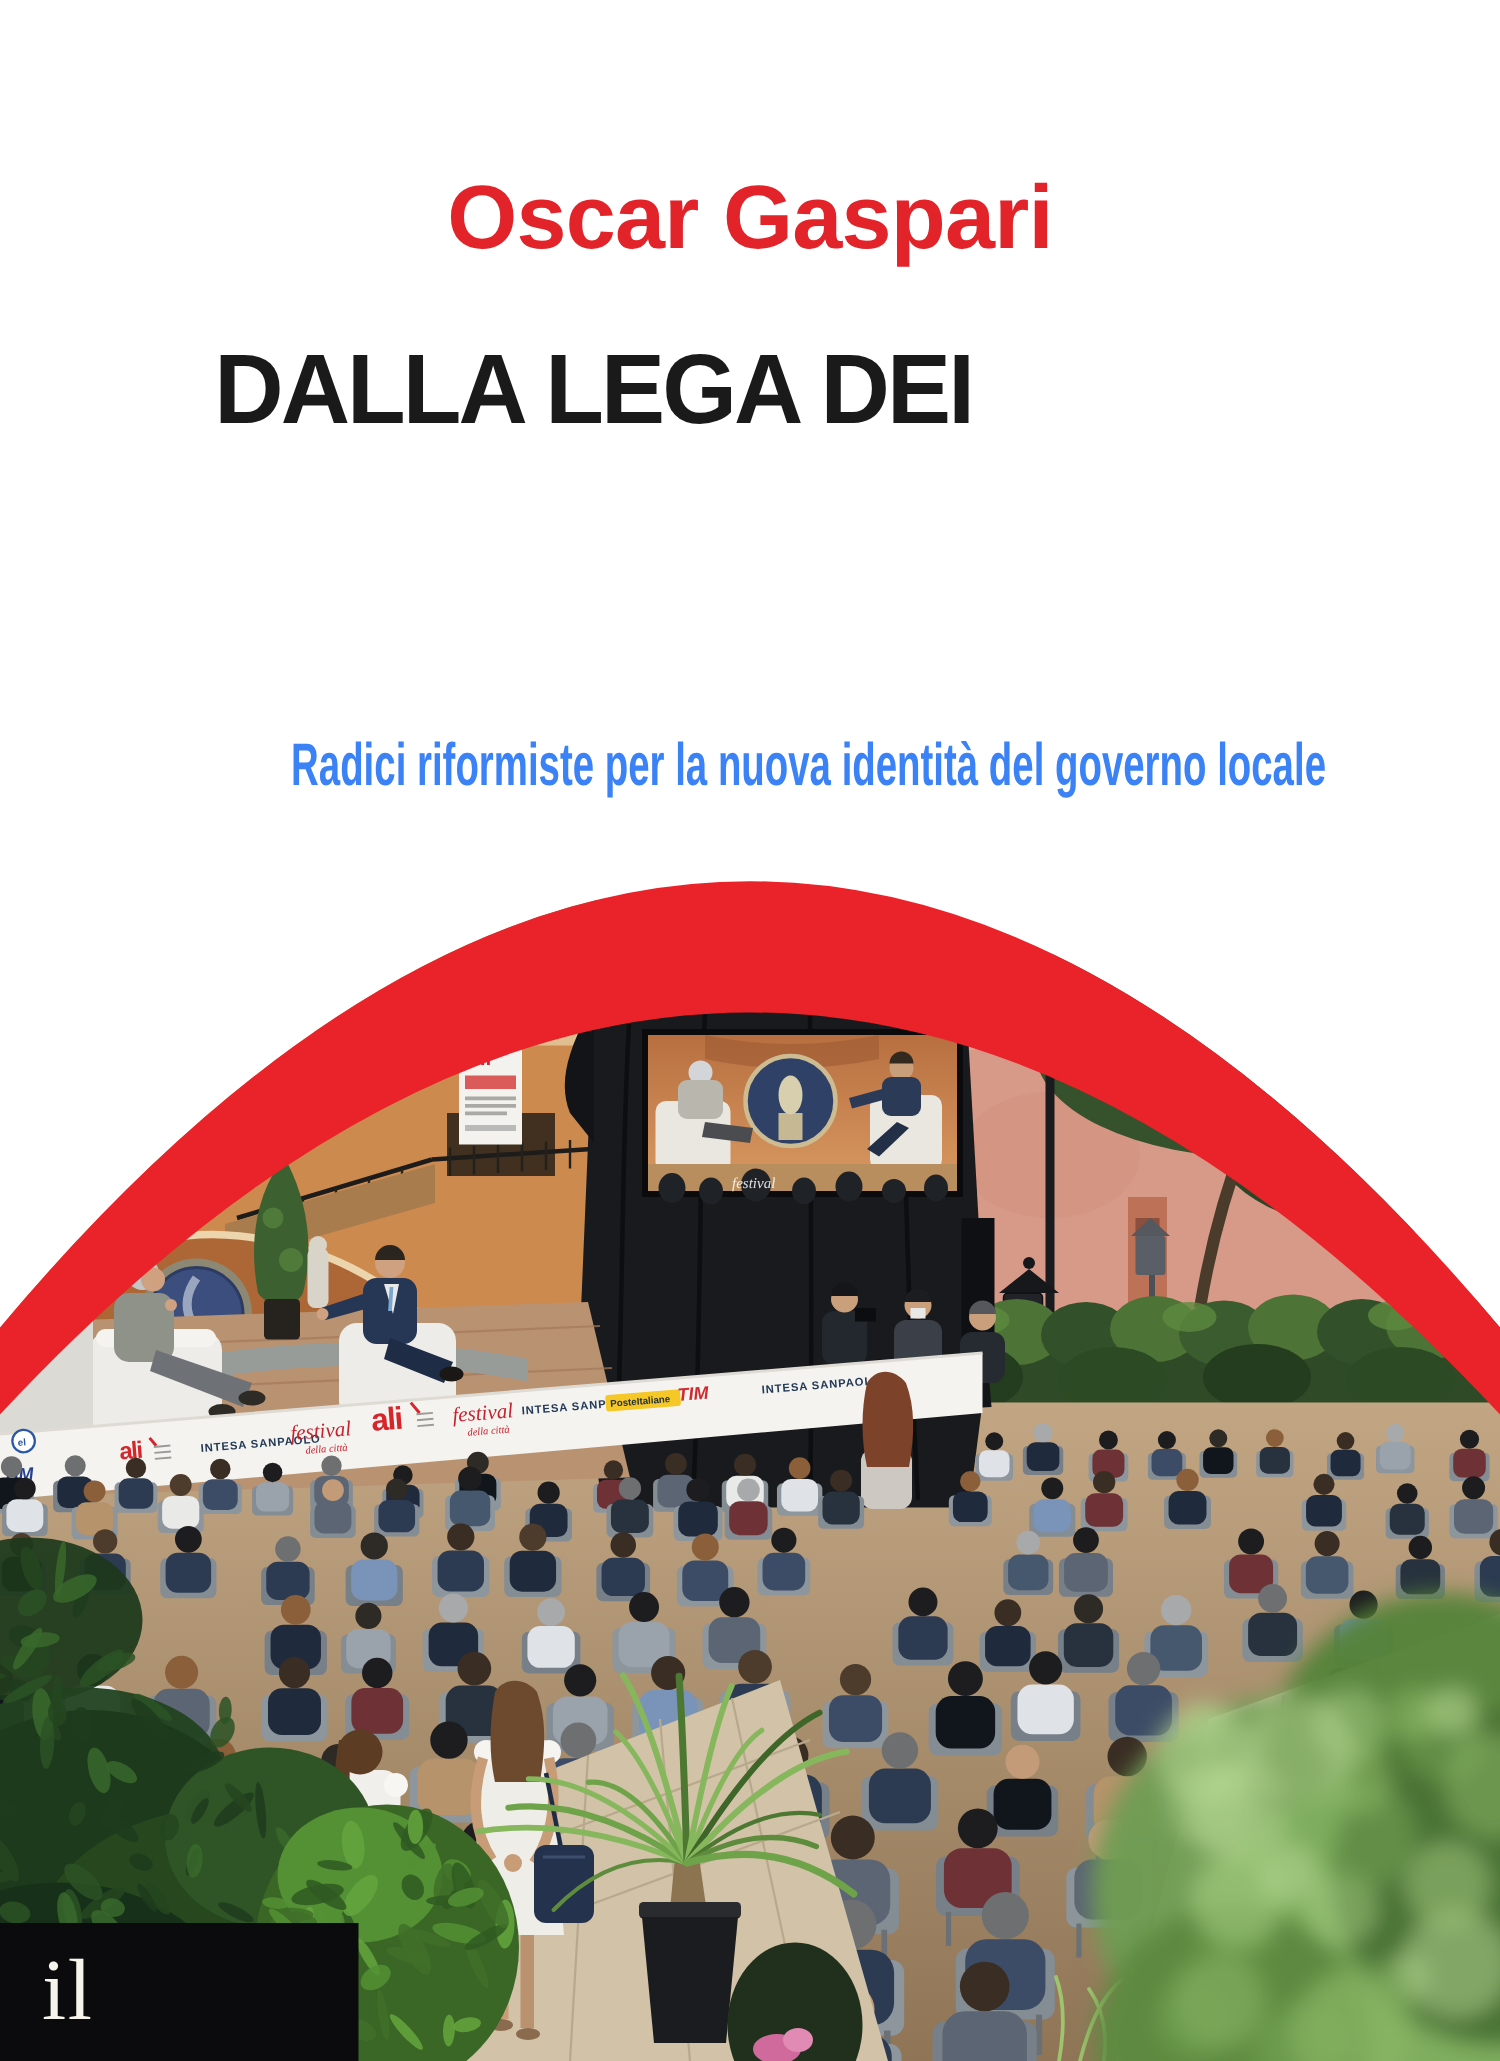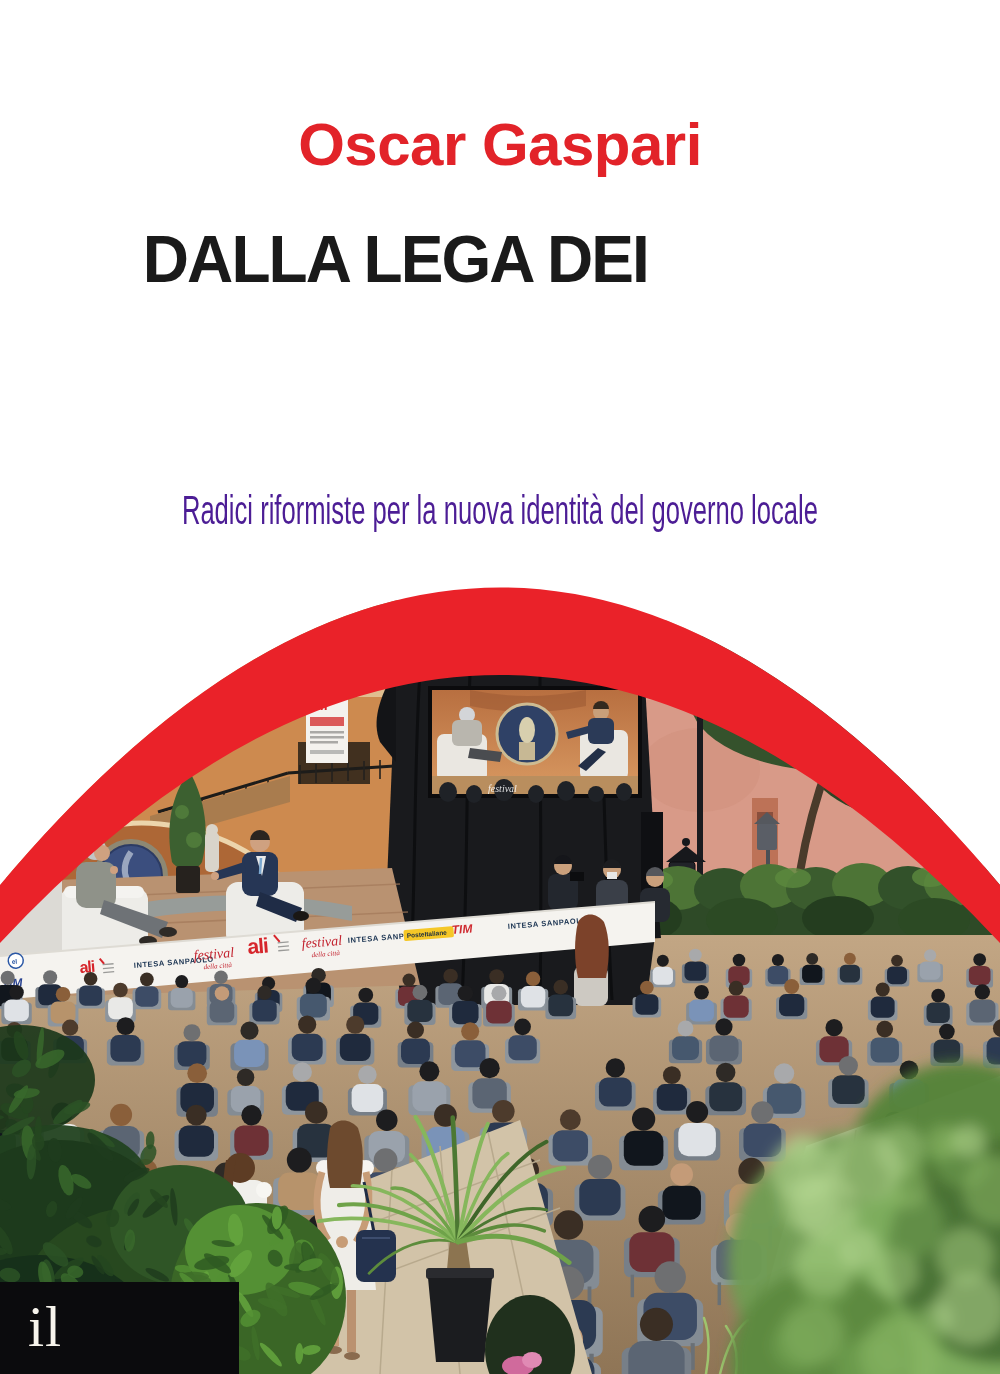--- a/index.html
+++ b/index.html
@@ -8,21 +8,21 @@
   .author{position:absolute;top:110px;left:0;width:1000px;text-align:center;
           font-size:60px;font-weight:bold;letter-spacing:-.5px;color:var(--title-red,#e22329);}
   .title-block{position:absolute;top:228px;left:0;width:791px;}
   .title-line{height:62px;line-height:62px;text-align:center;font-weight:bold;font-size:66px;
               color:var(--title-black,#1a1a1a);white-space:nowrap;}
   .tl{display:inline-block;transform-origin:50% 50%;letter-spacing:-2px;}
   .s97{transform:scaleX(.97);} .s92{transform:scaleX(.92);} .s88{transform:scaleX(.88);}
   .red{color:var(--title-red,#e22329);}
   .gap{display:inline-block;width:16px;}
   .subtitle{position:absolute;top:488px;left:0;width:1000px;text-align:center;
-            font-size:40px;font-weight:400;color:#4c1d95;white-space:nowrap;}
+            font-size:40px;font-weight:700;color:#3b82f6;white-space:nowrap;}
   .sub-in{display:inline-block;transform:scaleX(.64);transform-origin:50% 50%;letter-spacing:0;}
   .scene{position:absolute;left:0;top:0;width:1000px;height:1374px;display:block;}
   .mulino{position:absolute;left:0;top:1282px;width:239px;height:92px;
           background:var(--pub-bg,#0b0b0d);color:var(--pub-text,#f7f4ec);
           font-family:"Liberation Serif",serif;font-size:58px;line-height:90px;
           padding-left:28px;box-sizing:border-box;letter-spacing:1px;}
   svg text{font-family:"Liberation Sans",sans-serif;}
   text.serif{font-family:"Liberation Serif",serif;}
 </style>
 </head>

